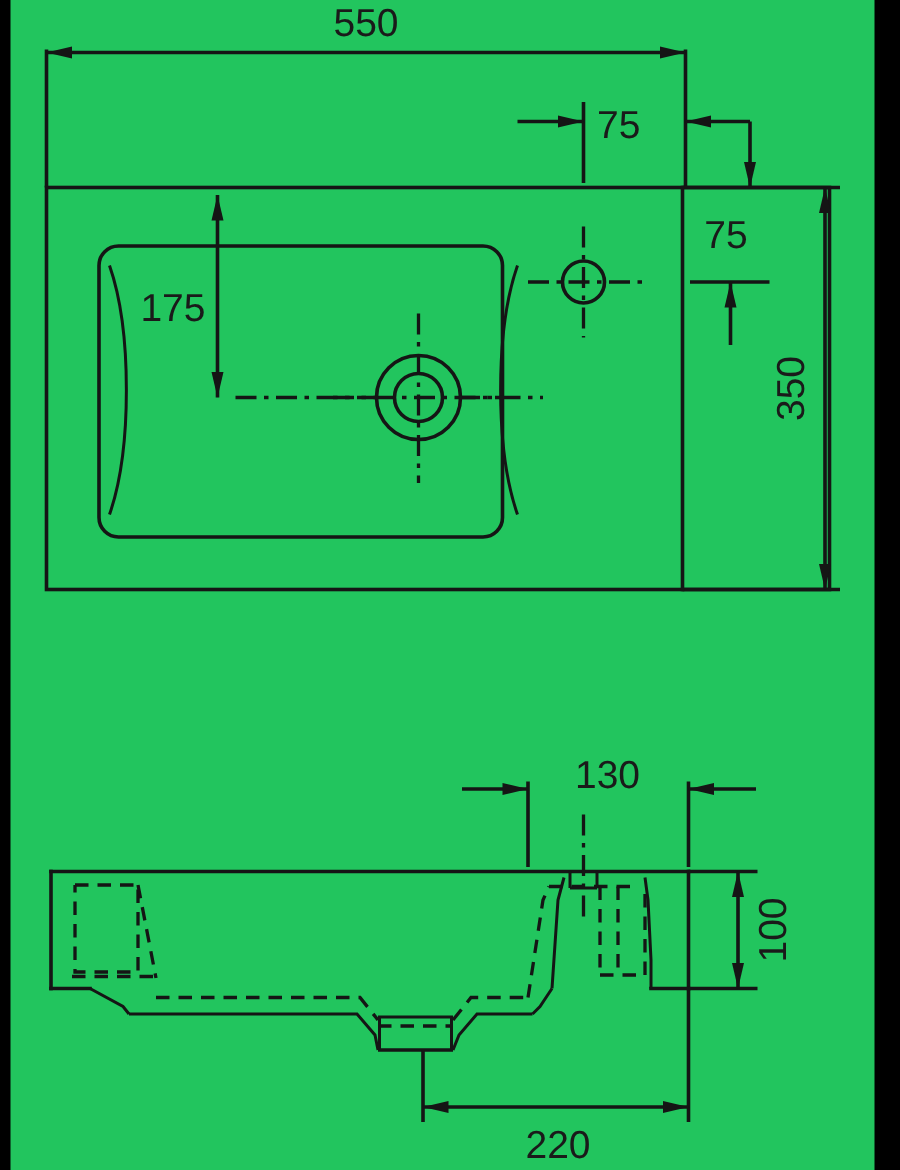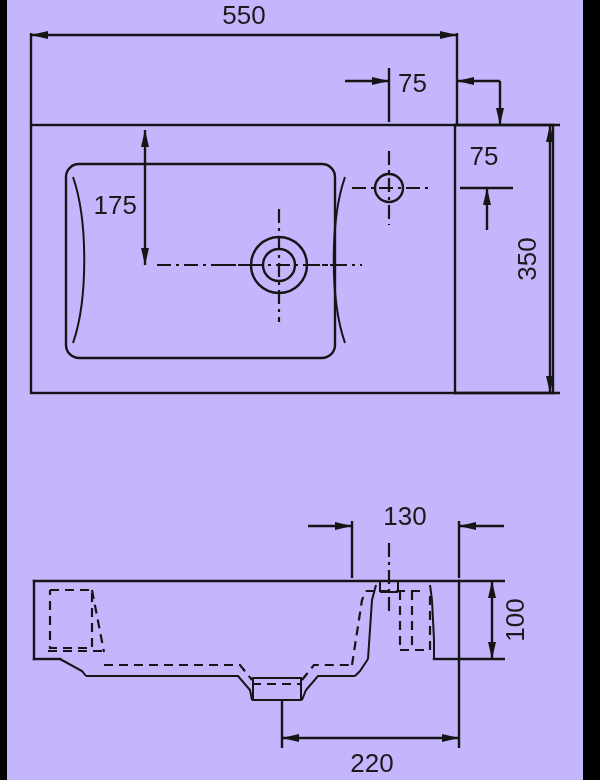--- a/index.html
+++ b/index.html
@@ -5,21 +5,21 @@
 <style>
   html, body {
     margin: 0;
     padding: 0;
     background: #ffffff;
   }
   #stage {
     position: relative;
     width: 600px;
     height: 780px;
-    background: #c4b5fd;
+    background: #22c55e;
     overflow: hidden;
     font-family: "Liberation Sans", sans-serif;
   }
   #stage svg {
     position: absolute;
     left: 0;
     top: 0;
     display: block;
   }
   .edge-bar {

